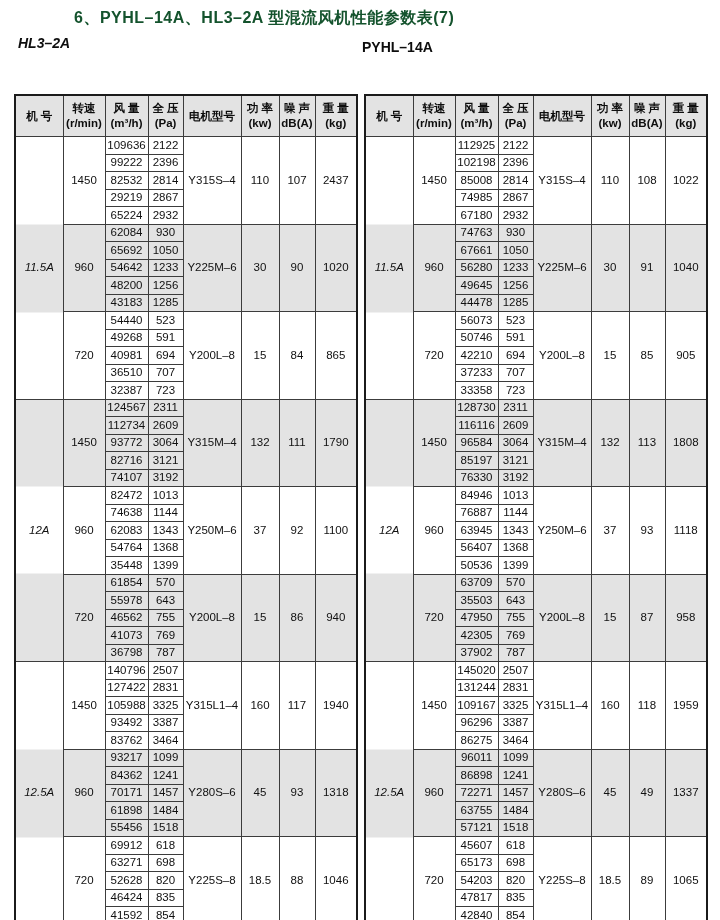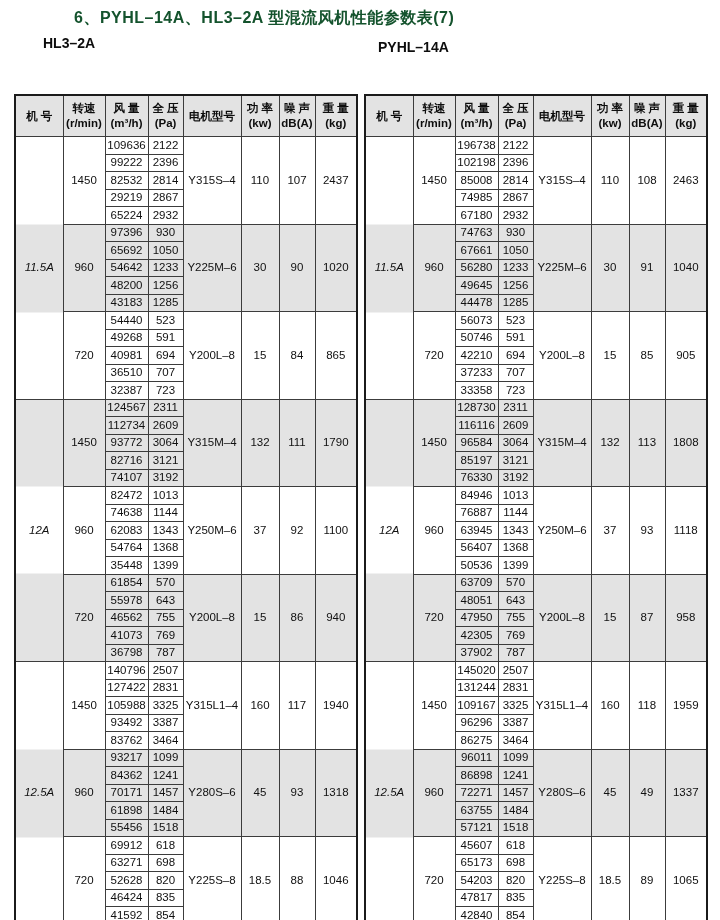--- a/index.html
+++ b/index.html
@@ -8,22 +8,22 @@
     font-family:"Liberation Sans","DejaVu Sans",sans-serif;color:#111;
     overflow:hidden;
   }
   .doc-title{
     position:absolute;left:30px;top:8px;
     font-size:16px;font-weight:bold;letter-spacing:0.5px;color:#14532d;
     white-space:nowrap;
     margin-left:44px;
   }
   .table-label{position:absolute;font-size:14px;font-weight:bold;color:#0d0d0d;white-space:nowrap;}
-  #label-left{left:43px;top:35px;}
-  #label-right{left:378px;top:39px;}
+  #label-left{left:18px;top:35px;font-style:italic;}
+  #label-right{left:362px;top:39px;}
   .table-wrap{position:absolute;top:66px;margin-top:28px;}
   #table-wrap-left{left:14px;}
   #table-wrap-right{left:364px;}
   table.fan{
     border-collapse:collapse;table-layout:fixed;width:342px;
     border:2px solid #1b1b1b;
   }
   table.fan th, table.fan td{
     border:1px solid #3c3c3c;
     text-align:center;vertical-align:middle;
@@ -113,21 +113,21 @@
         <tr>
           <td>29219</td>
           <td>2867</td>
         </tr>
         <tr>
           <td>65224</td>
           <td>2932</td>
         </tr>
         <tr>
           <td class="shade" rowspan="5">960</td>
-          <td class="shade">97396</td>
+          <td class="shade">62084</td>
           <td class="shade">930</td>
           <td class="shade" rowspan="5">Y225M–6</td>
           <td class="shade" rowspan="5">30</td>
           <td class="shade" rowspan="5">90</td>
           <td class="shade" rowspan="5">1020</td>
         </tr>
         <tr>
           <td class="shade">65692</td>
           <td class="shade">1050</td>
         </tr>
@@ -366,26 +366,26 @@
           <th>
             <div>重 量</div>
             <div>(kg)</div>
           </th>
         </tr>
       </thead>
       <tbody>
         <tr>
           <td class="machine-cell" rowspan="15" style="background: linear-gradient(rgb(255, 255, 255) 0%, rgb(255, 255, 255) 33.34%, rgb(227, 227, 227) 33.34%, rgb(227, 227, 227) 66.67%, rgb(255, 255, 255) 66.67%, rgb(255, 255, 255) 100%);">11.5A</td>
           <td rowspan="5">1450</td>
-          <td>196738</td>
+          <td>112925</td>
           <td>2122</td>
           <td rowspan="5">Y315S–4</td>
           <td rowspan="5">110</td>
           <td rowspan="5">108</td>
-          <td rowspan="5">2463</td>
+          <td rowspan="5">1022</td>
         </tr>
         <tr>
           <td>102198</td>
           <td>2396</td>
         </tr>
         <tr>
           <td>85008</td>
           <td>2814</td>
         </tr>
         <tr>
@@ -500,21 +500,21 @@
         <tr>
           <td class="shade" rowspan="5">720</td>
           <td class="shade">63709</td>
           <td class="shade">570</td>
           <td class="shade" rowspan="5">Y200L–8</td>
           <td class="shade" rowspan="5">15</td>
           <td class="shade" rowspan="5">87</td>
           <td class="shade" rowspan="5">958</td>
         </tr>
         <tr>
-          <td class="shade">48051</td>
+          <td class="shade">35503</td>
           <td class="shade">643</td>
         </tr>
         <tr>
           <td class="shade">47950</td>
           <td class="shade">755</td>
         </tr>
         <tr>
           <td class="shade">42305</td>
           <td class="shade">769</td>
         </tr>

